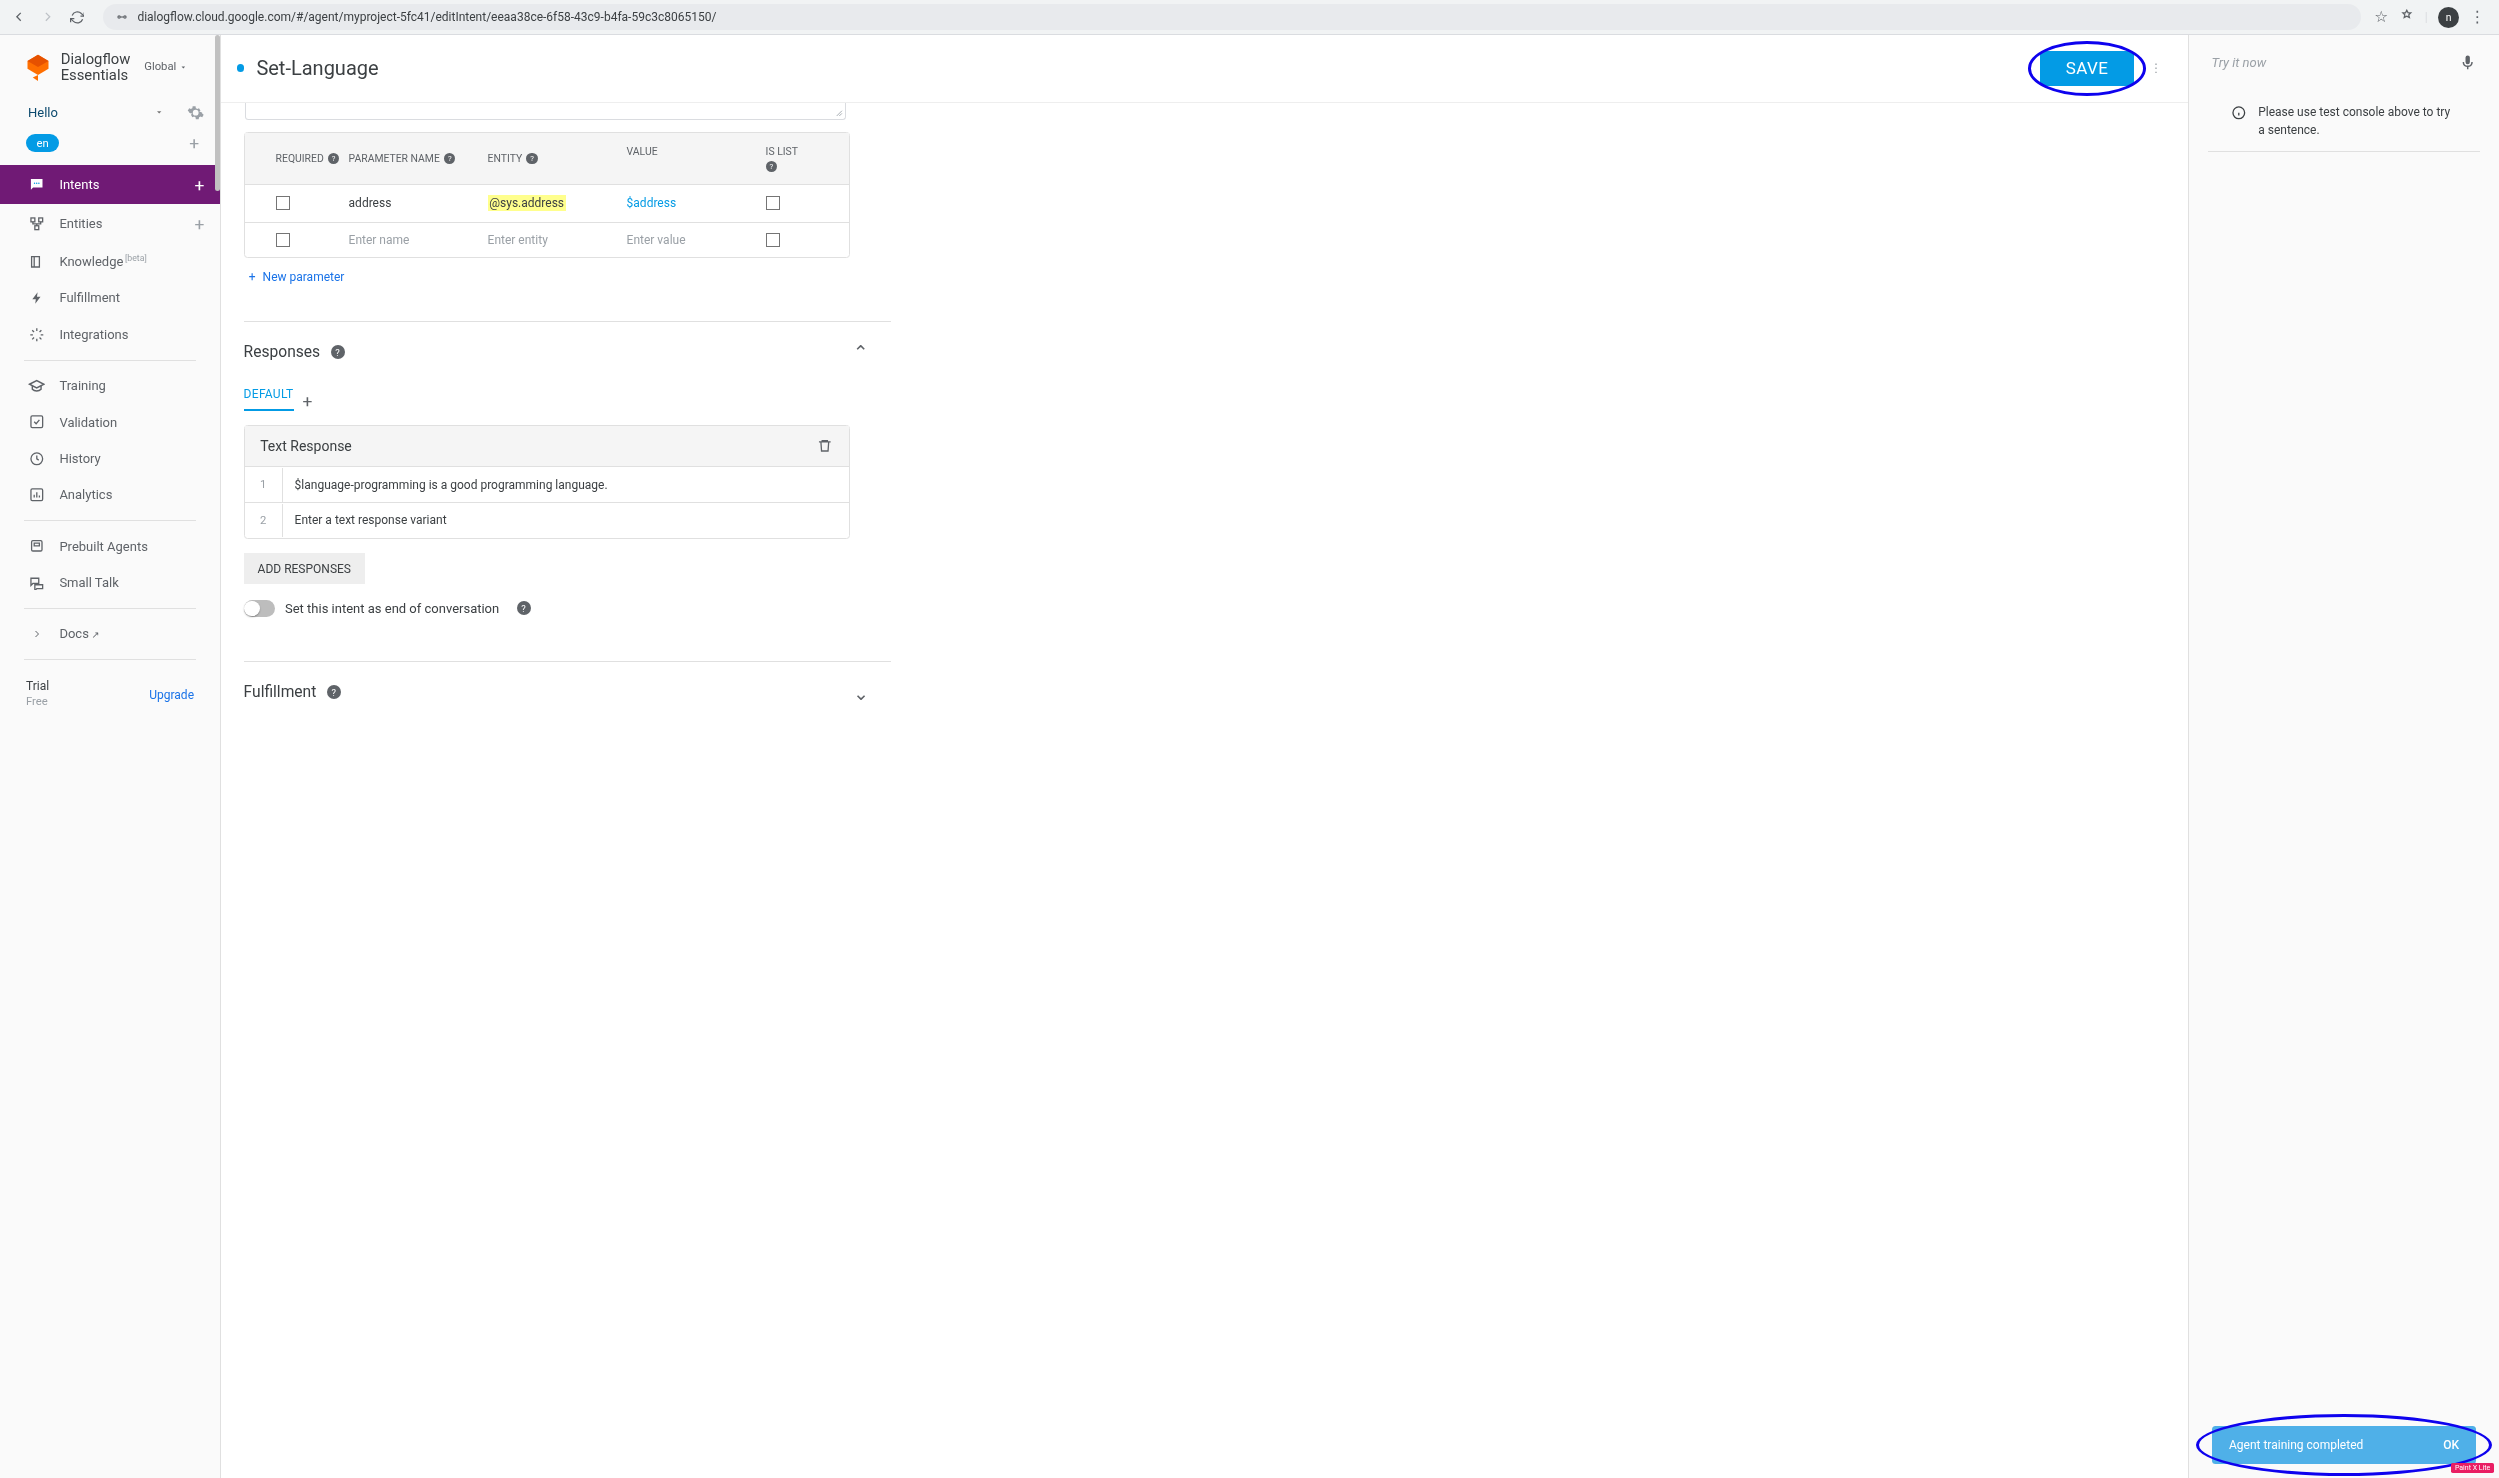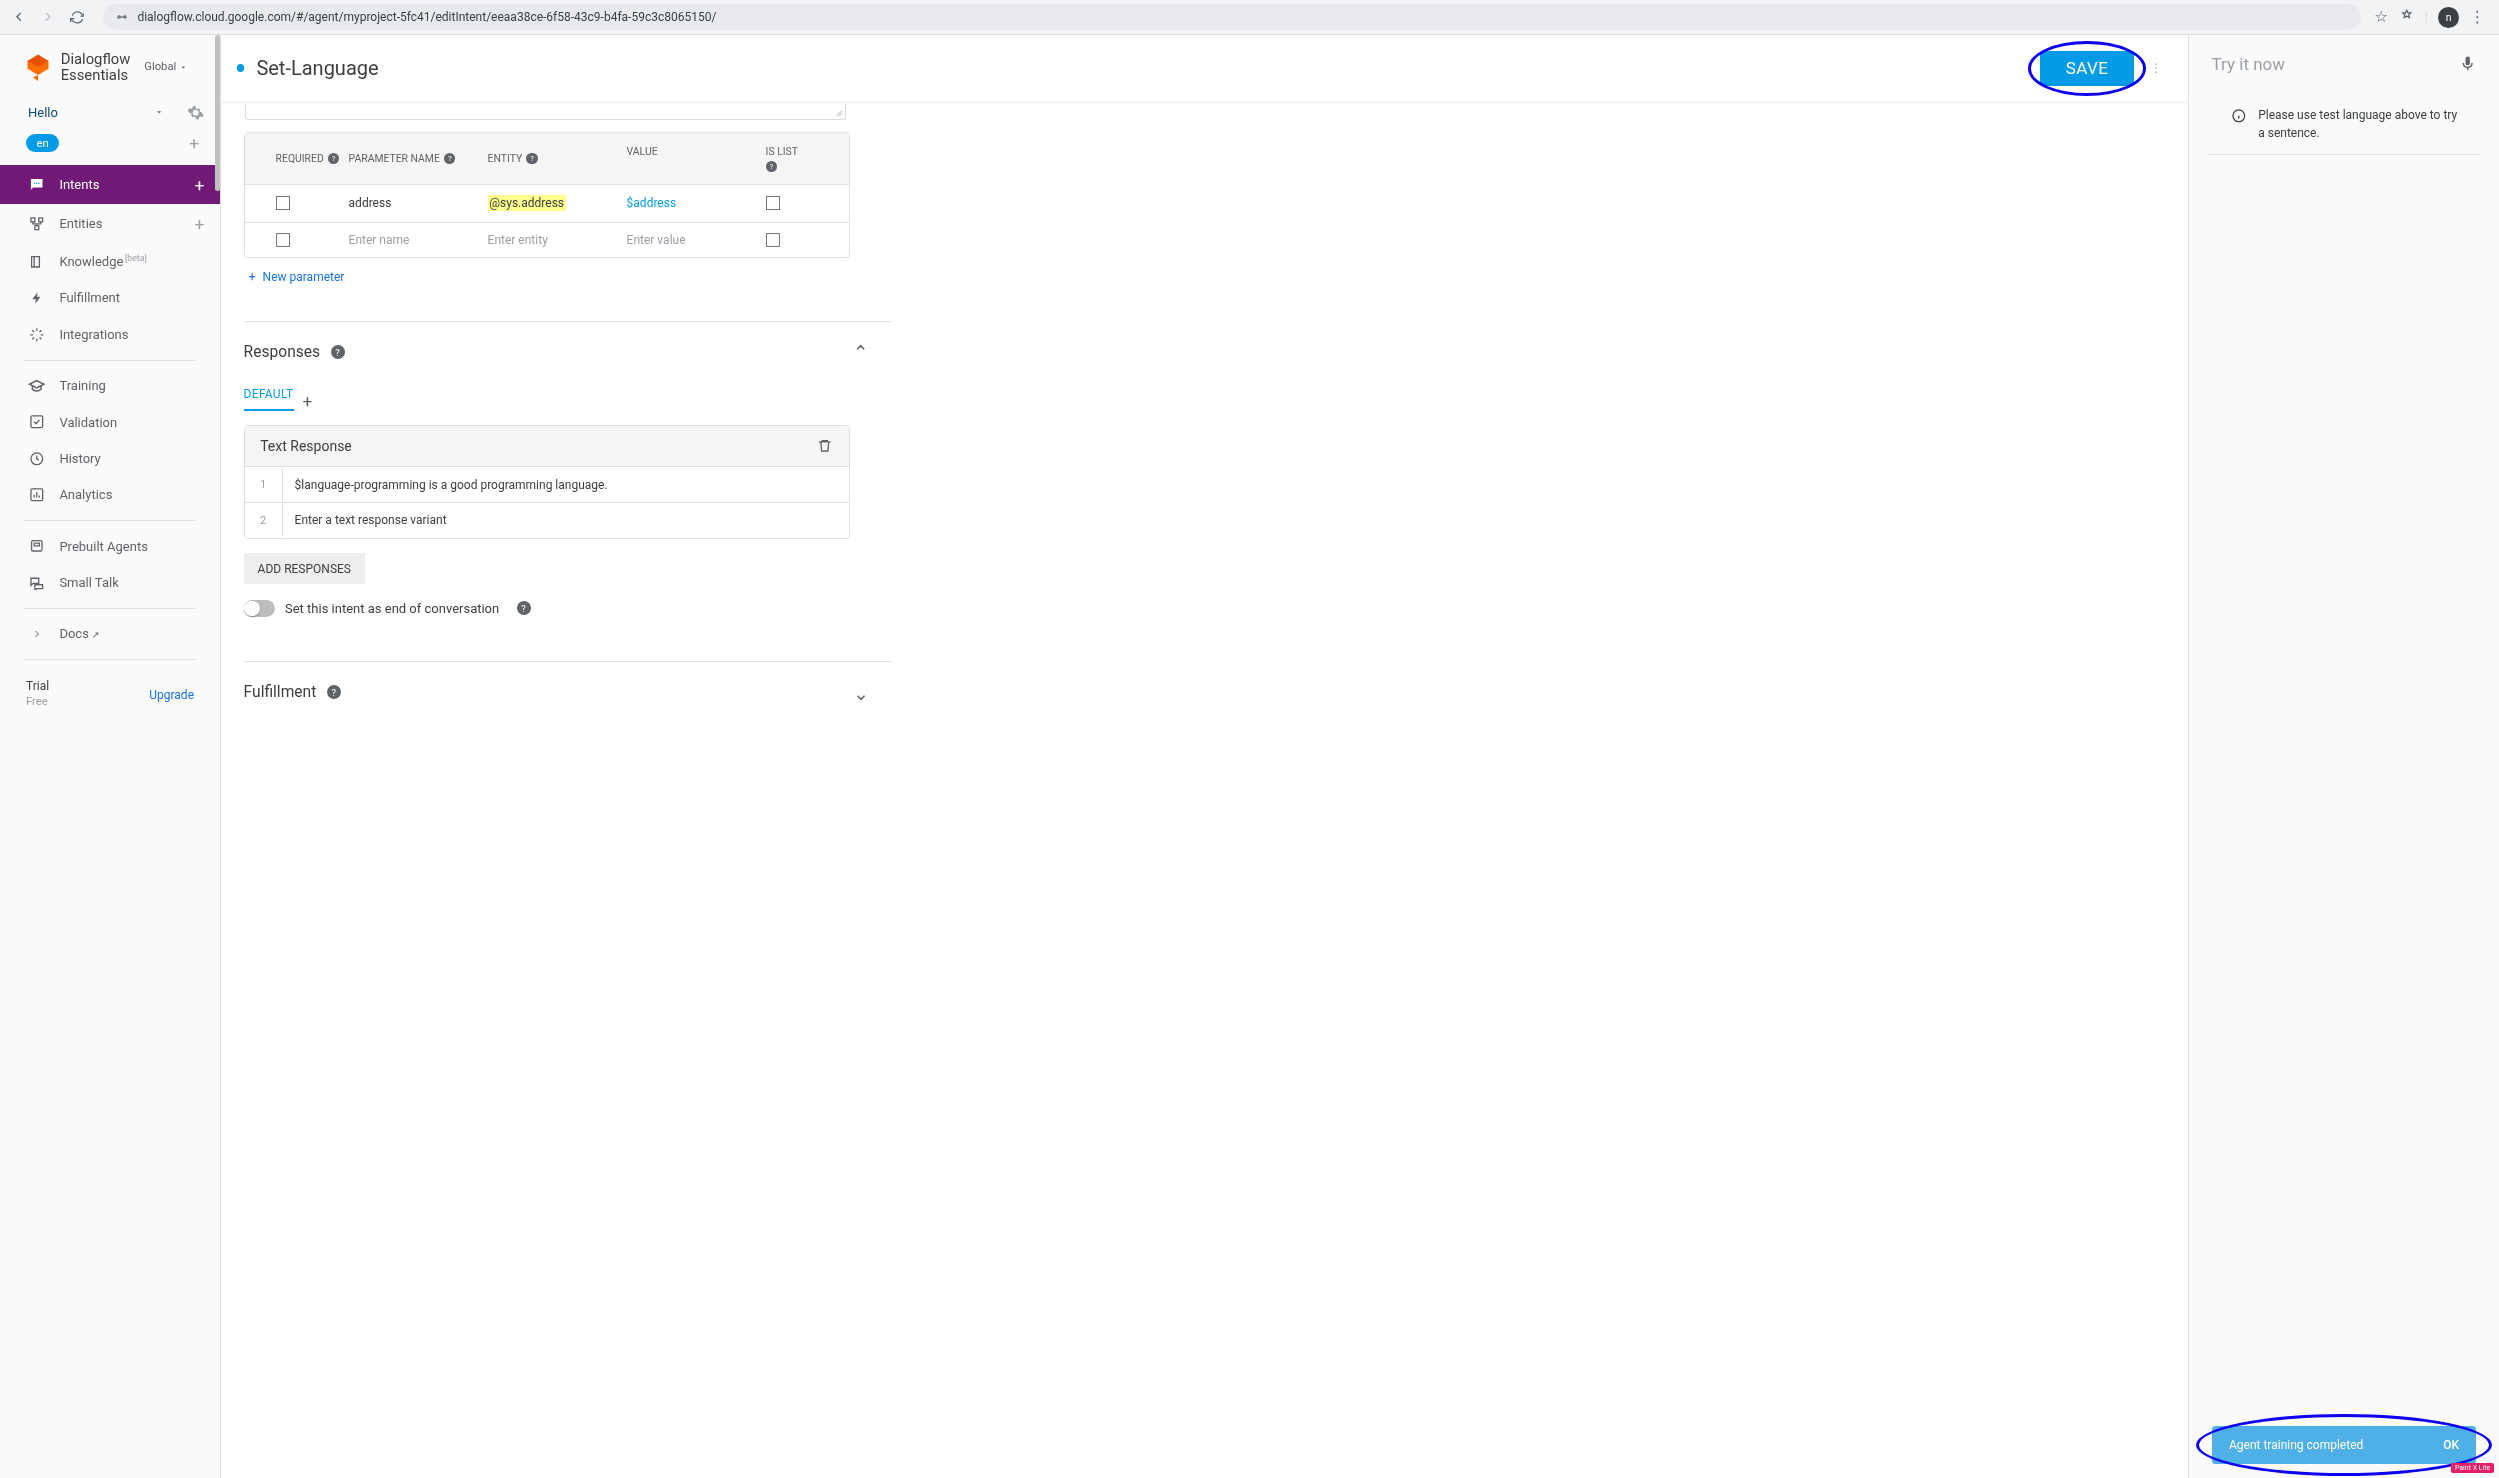--- a/index.html
+++ b/index.html
@@ -107,21 +107,21 @@
     .add-responses-btn { background: #eeeeee; border: none; padding: 8.7px 14px; font-size: 12px; color: #3c4043; margin-top: 14px; cursor: pointer; }
     
     .toggle-row { display: flex; align-items: center; gap: 10.4px; padding: 15.6px 0; }
     .toggle-switch { width: 31px; height: 17.4px; background: #bdbdbd; border-radius: 8.7px; position: relative; }
     .toggle-knob { width: 15.6px; height: 15.6px; background: #fff; border-radius: 50%; position: absolute; left: 0.9px; top: 0.9px; box-shadow: 0 0.9px 1.7px rgba(0,0,0,0.3); }
     .toggle-label { color: #3c4043; font-size: 13px; }
     
     
     .right-panel { width: 310px; background: #fafafa; display: flex; flex-direction: column; position: relative; }
     .try-row { display: flex; align-items: center; padding: 19px 22.6px; gap: 10.4px; }
-    .try-text { color: #9aa0a6; font-size: 17px; flex: 1; }
+    .try-text { color: #9aa0a6; font-size: 13px; flex: 1; font-style: italic; }
     .mic-icon { color: #5f6368; }
     .info-notice { display: flex; gap: 12px; padding: 12px 22.6px; color: #3c4043; font-size: 12px; border-bottom: 0.9px solid #e0e0e0; margin: 0 19px; align-items: flex-start; line-height: 1.5; }
     .info-i { width: 15.6px; height: 15.6px; flex-shrink: 0; margin-top: 1.7px; }
     
     .toast { position: absolute; bottom: 14px; left: 22.6px; right: 22.6px; background: #4fb0e8; color: #fff; padding: 12px 17.4px; border-radius: 3.5px; display: flex; align-items: center; justify-content: space-between; font-size: 12px; }
     .toast-circle { position: absolute; inset: -12px -15.6px; border: 3.5px solid #0e02ee; border-radius: 50%; pointer-events: none; }
     
     .paintx { position: fixed; right: 5.2px; bottom: 5.2px; background: #e91e63; color: #fff; font-size: 7px; padding: 0.9px 3.5px; border-radius: 1.7px; }
   </style>
 </head>
@@ -470,21 +470,21 @@
         <svg class="mic-icon" width="17.4" height="17.4" viewBox="0 0 24 24" fill="currentColor">
             <path d="M12 14a3 3 0 003-3V5a3 3 0 00-6 0v6a3 3 0 003 3zm5-3a5 5 0 01-10 0H5a7 7 0 006 6.9V21h2v-3.1A7 7 0 0019 11z"></path>
           </svg>
       </div>
       <div style="height:0.9px;background:transparent"></div>
       <div class="info-notice">
         <svg class="info-i" viewBox="0 0 24 24" fill="none" stroke="#3c4043" stroke-width="2">
             <circle cx="12" cy="12" r="9"></circle>
             <path d="M12 8h.01M12 12v4"></path>
           </svg>
-        <span>Please use test language above to try a sentence.</span>
+        <span>Please use test console above to try a sentence.</span>
       </div>
 
       <div class="toast">
         <span>Agent training completed</span>
         <span style="font-weight:500">OK</span>
         <span class="toast-circle"></span>
       </div>
     </div>
   </div>
 </div>

